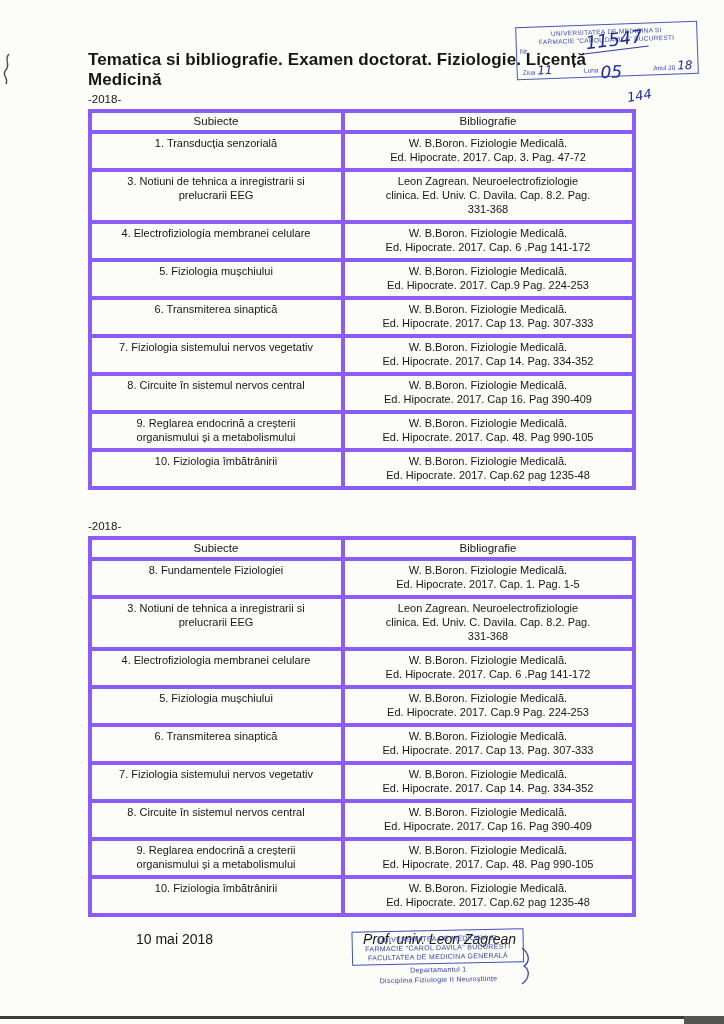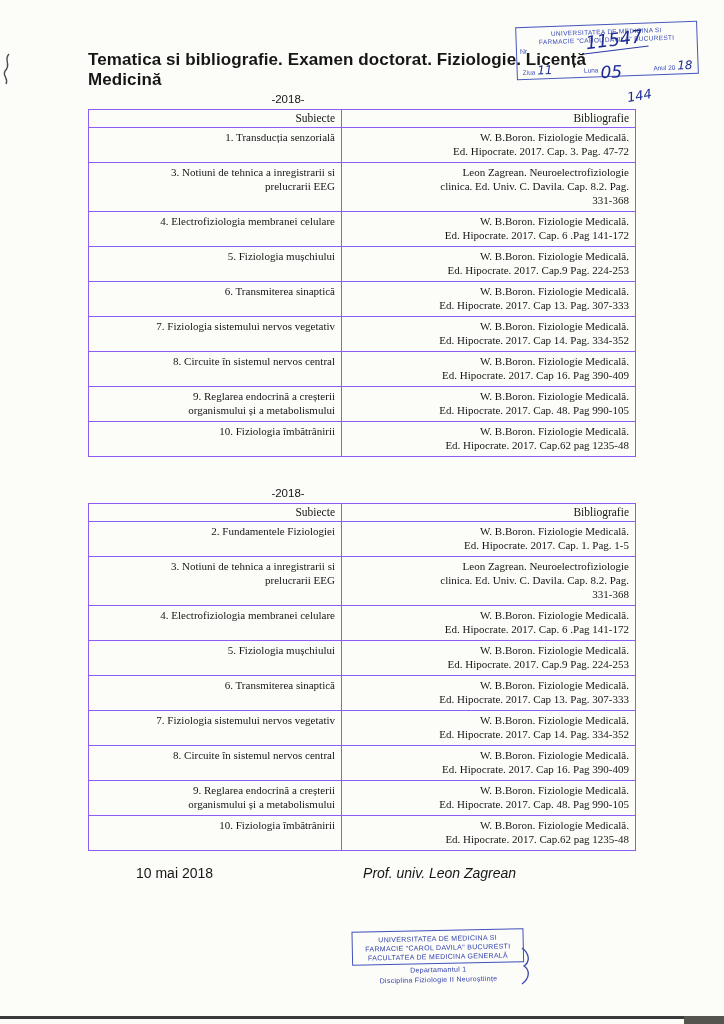--- a/index.html
+++ b/index.html
@@ -5,27 +5,27 @@
   * { box-sizing: border-box; }
   html, body { margin: 0; padding: 0; }
   body { background: #8a8a8a; }
   .page {
     position: relative; width: 724px; height: 1024px; margin: 0 auto;
     background: #fcfcf9; overflow: hidden;
     font-family: "Liberation Sans", "DejaVu Sans", sans-serif; color: #161616;
   }
   .content { position: absolute; left: 88px; top: 50px; width: 548px; }
   .doc-title { font-size: 17px; font-weight: bold; letter-spacing: 0.1px; }
-  .year-line { width: 400px; text-align: center; font-size: 11.5px; margin: 3px 0 4px; }
+  .year-line { width: 400px; font-size: 11.5px; margin: 3px 0 4px; }
   table.doc { border-collapse: collapse; width: 100%; table-layout: fixed; }
   table.doc col.c-sub { width: 253px; }
   table.doc th, table.doc td {
-    border: 1px solid #8b5cf6; font-size: 11px; line-height: 14px;
-    padding: 2px 6px 4px 5px; vertical-align: top; text-align: right;
-    font-weight: normal; white-space: pre-line; font-family: Liberation Serif, serif;
+    border: 4px solid #8b5cf6; font-size: 11px; line-height: 14px;
+    padding: 2px 6px 4px 5px; vertical-align: top; text-align: center;
+    font-weight: normal; white-space: pre-line;
   }
   table.doc th { font-size: 11.5px; padding: 1px 6px 2px 5px; }
   .section2 { margin-top: 30px; }
   .footer-row { margin-top: 14px; font-size: 14px; display: flex; }
   .footer-date { margin-left: 48px; }
   .footer-sign { margin-left: 150px; font-style: italic; }
 
   
   .stamp-top {
     position: absolute; left: 516px; top: 24px; width: 182px;
@@ -175,21 +175,21 @@
             <col class="c-bib">
           </colgroup>
         <thead>
           <tr>
             <th>Subiecte</th>
             <th>Bibliografie</th>
           </tr>
         </thead>
         <tbody>
           <tr>
-              <td>2. Fundamentele Fiziologiei</td>
+              <td>8. Fundamentele Fiziologiei</td>
               <td>W. B.Boron. Fiziologie Medicală.
 Ed. Hipocrate. 2017. Cap. 1. Pag. 1-5</td>
             </tr>
           <tr>
               <td>3. Notiuni de tehnica a inregistrarii si
 prelucrarii EEG</td>
               <td>Leon Zagrean. Neuroelectrofiziologie
 clinica. Ed. Univ. C. Davila.  Cap. 8.2. Pag.
 331-368</td>
             </tr>

